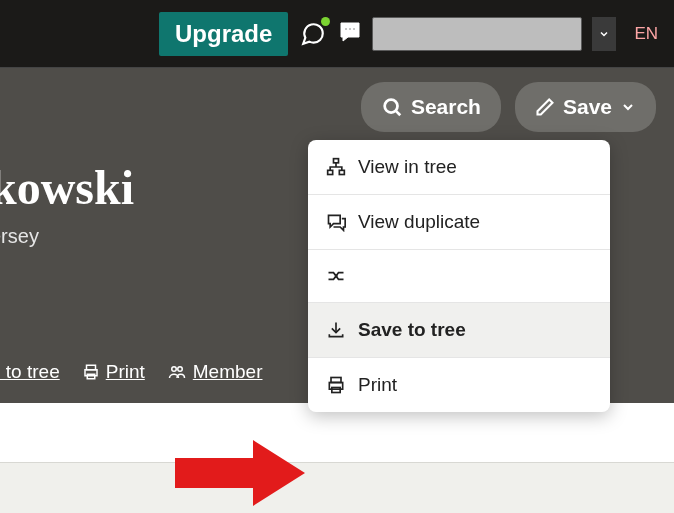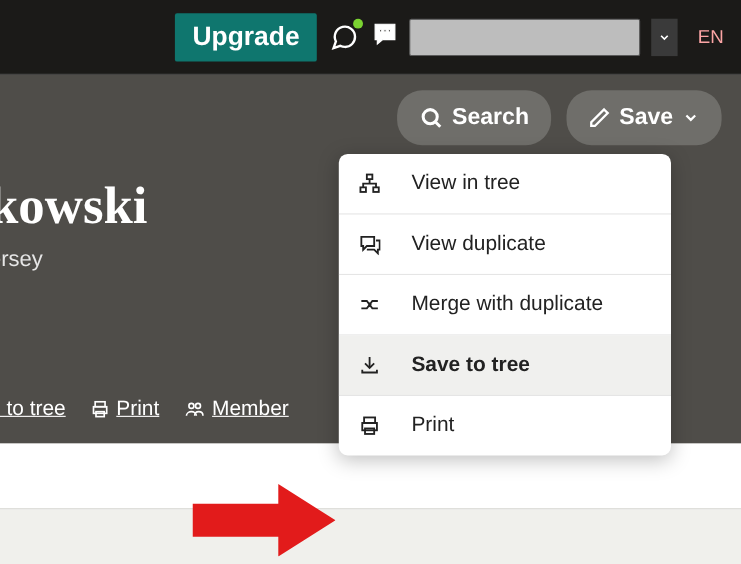--- a/index.html
+++ b/index.html
@@ -149,21 +149,21 @@
     position: absolute;
     top: -10px;
     left: 148px;
     border-left: 11px solid transparent;
     border-right: 11px solid transparent;
     border-bottom: 11px solid #fff;
   }
   .dd-item {
     display: flex;
     align-items: center;
-    gap: 28px;
+    gap: 12px;
     padding: 16px 18px;
     font-size: 19px;
     color: #222;
     border-bottom: 1px solid #e5e5e5;
     cursor: pointer;
   }
   .dd-item:last-child { border-bottom: none; }
   .dd-item.hl { background: #f0f0ee; font-weight: bold; }
   .arrow {
     position: absolute;
@@ -284,21 +284,20 @@
     <span>View duplicate</span>
   </div>
   <div class="dd-item">
     <span class="ico">
       <svg width="20" height="20" viewBox="0 0 24 24" fill="none" stroke="#222" stroke-width="2">
           <path d="M3 8h6l3 4-3 4H3"></path>
           <path d="M21 8h-6l-3 4 3 4h6"></path>
           <polyline points="11 10 13 12 11 14"></polyline>
         </svg>
     </span>
-    <span>Merge with duplicate</span>
   </div>
   <div class="dd-item hl">
     <span class="ico">
       <svg width="20" height="20" viewBox="0 0 24 24" fill="none" stroke="#222" stroke-width="2">
           <path d="M12 3v12"></path>
           <polyline points="7 10 12 15 17 10"></polyline>
           <path d="M4 17v3h16v-3"></path>
         </svg>
     </span>
     <span>Save to tree</span>

